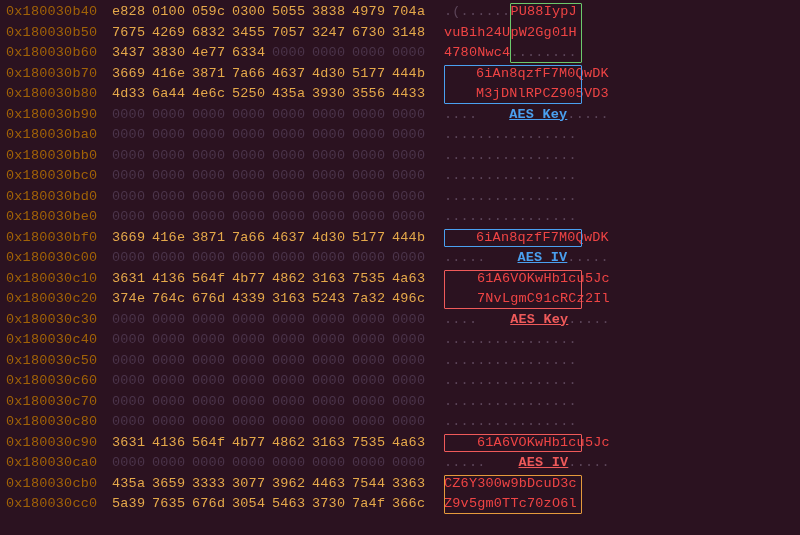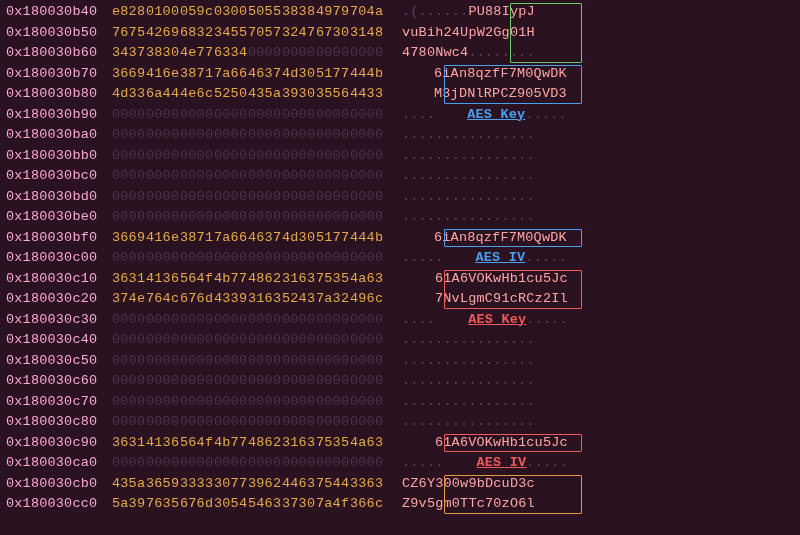--- a/index.html
+++ b/index.html
@@ -13,31 +13,31 @@
     height: 535px;
     overflow: hidden;
     letter-spacing: 0.2px;
   }
   #hex {
     padding: 2px 6px 0 6px;
     white-space: pre;
     position: relative;
   }
   .row { display: flex; }
-  .addr { color: #f9a8d4; width: 106px; flex-shrink: 0; }
-  .bytes { display: flex; }
+  .addr { color: #a16207; width: 106px; flex-shrink: 0; }
+  .bytes { display: flex; gap: 6px; }
   .byte { width: 34px; color: #e5a84a; text-align: left; }
   .byte.z { color: #4b344a; }
   .ascii {
     margin-left: 18px;
     color: #5b4458;
     position: relative;
     width: 150px;
   }
-  .ascii .t { color: #fca5a5; text-align: right; }
+  .ascii .t { color: #ef4444; text-align: right; }
   .label { font-weight: bold; text-decoration: underline; }
   .label-green  { color: #6cc96c; }
   .label-blue   { color: #4aa0f0; margin-left: 32px; }
   .label-red    { color: #f05a5a; margin-left: 33px; }
   .label-orange { color: #e59a3c; font-family: Liberation Mono, monospace; }
   #boxes { position: absolute; left: 0; top: 0; pointer-events: none; }
   .box { position: absolute; border: 1.5px solid; border-radius: 1px; }
 </style>
 </head>
 <body>

